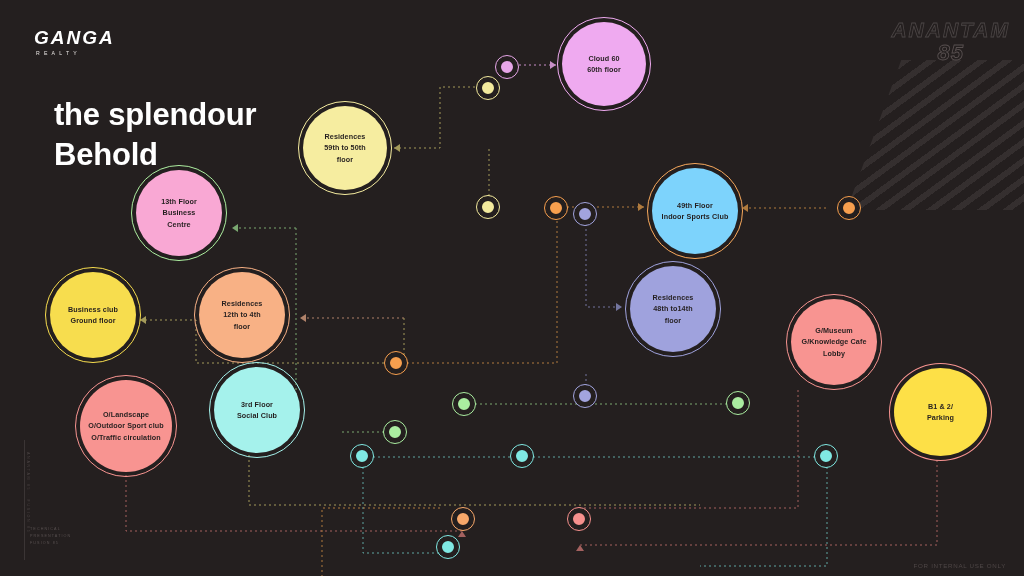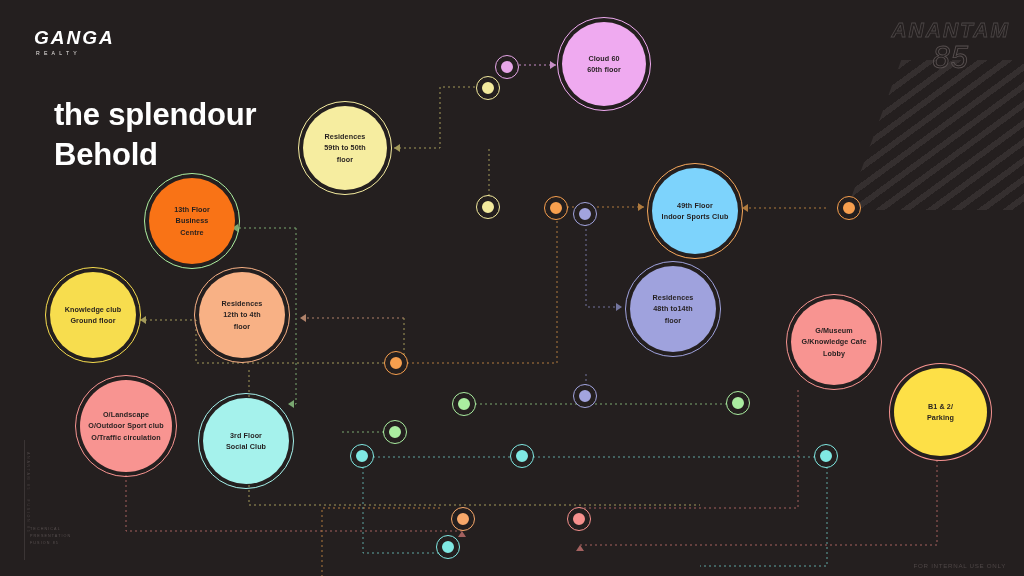--- a/index.html
+++ b/index.html
@@ -11,21 +11,21 @@
 
   
   #logo{position:absolute;left:34px;top:28px;color:#fff;line-height:1;}
   #logo .word{font-size:19px;font-weight:700;letter-spacing:2.0px;font-style:italic;}
   #logo .sub{font-size:5.2px;font-weight:400;letter-spacing:4.2px;margin-top:4px;margin-left:2px;color:#e8e4e2;}
 
   
   #wm{position:absolute;right:14px;top:18px;text-align:center;pointer-events:none;}
   #wm .wm1{font-size:21px;font-weight:700;letter-spacing:2px;
      color:transparent;-webkit-text-stroke:0.8px #4c4646;font-style:italic;}
-  #wm .wm2{font-size:31px;font-weight:400;letter-spacing:1px;margin-top:-2px;
+  #wm .wm2{font-size:22px;font-weight:700;letter-spacing:1px;margin-top:-2px;
      color:transparent;-webkit-text-stroke:0.9px #585050;font-style:italic;}
   #wmstripes{position:absolute;right:-40px;top:60px;width:190px;height:150px;
      background:repeating-linear-gradient(135deg,#3a3434 0 7px,#241f1f 7px 18px);
      transform:skewX(-20deg);opacity:.75;pointer-events:none;}
 
   
   #headline{position:absolute;left:54px;top:95px;color:#ffffff;
      font-size:31px;font-weight:700;line-height:1.30;letter-spacing:-0.2px;}
 
   
@@ -137,60 +137,60 @@
           <div>floor</div>
         </span>
       </div>
       <div class="node" style="left: 652px; top: 168px; width: 86px; height: 86px; background: #7dd3fc;">
         <div class="ring" style="border-color: rgb(248, 169, 92);"></div>
         <span>
           <div>49th Floor</div>
           <div>Indoor Sports Club</div>
         </span>
       </div>
-      <div class="node" style="left: 136px; top: 178px; width: 86px; height: 86px; background: #f97316; margin-left: 13px;">
+      <div class="node" style="left: 136px; top: 170px; width: 86px; height: 86px; background: #f9a8d4;">
         <div class="ring" style="border-color: rgb(173, 239, 160);"></div>
         <span>
           <div>13th Floor</div>
           <div>Business</div>
           <div>Centre</div>
         </span>
       </div>
       <div class="node" style="left: 630px; top: 266px; width: 86px; height: 86px; background: rgb(159, 162, 221);">
         <div class="ring" style="border-color: rgb(159, 162, 221);"></div>
         <span>
           <div>Residences</div>
           <div>48th to14th</div>
           <div>floor</div>
         </span>
       </div>
       <div class="node" style="left: 50px; top: 272px; width: 86px; height: 86px; background: rgb(247, 221, 78);">
         <div class="ring" style="border-color: rgb(247, 221, 78);"></div>
         <span>
-          <div>Knowledge club</div>
+          <div>Business club</div>
           <div>Ground floor</div>
         </span>
       </div>
       <div class="node" style="left: 199px; top: 272px; width: 86px; height: 86px; background: rgb(248, 177, 133);">
         <div class="ring" style="border-color: rgb(248, 177, 133);"></div>
         <span>
           <div>Residences</div>
           <div>12th to 4th</div>
           <div>floor</div>
         </span>
       </div>
       <div class="node" style="left: 791px; top: 299px; width: 86px; height: 86px; background: rgb(248, 148, 145);">
         <div class="ring" style="border-color: rgb(248, 148, 145);"></div>
         <span>
           <div>G/Museum</div>
           <div>G/Knowledge Cafe</div>
           <div>Lobby</div>
         </span>
       </div>
-      <div class="node" style="left: 203px; top: 367px; width: 86px; height: 86px; background: rgb(165, 242, 236); margin-top: 31px;">
+      <div class="node" style="left: 214px; top: 367px; width: 86px; height: 86px; background: rgb(165, 242, 236);">
         <div class="ring" style="border-color: rgb(165, 242, 236);"></div>
         <span>
           <div>3rd Floor</div>
           <div>Social Club</div>
         </span>
       </div>
       <div class="node" style="left: 80px; top: 380px; width: 92px; height: 92px; background: rgb(248, 148, 145);">
         <div class="ring" style="border-color: rgb(248, 148, 145);"></div>
         <span>
           <div>O/Landscape</div>

